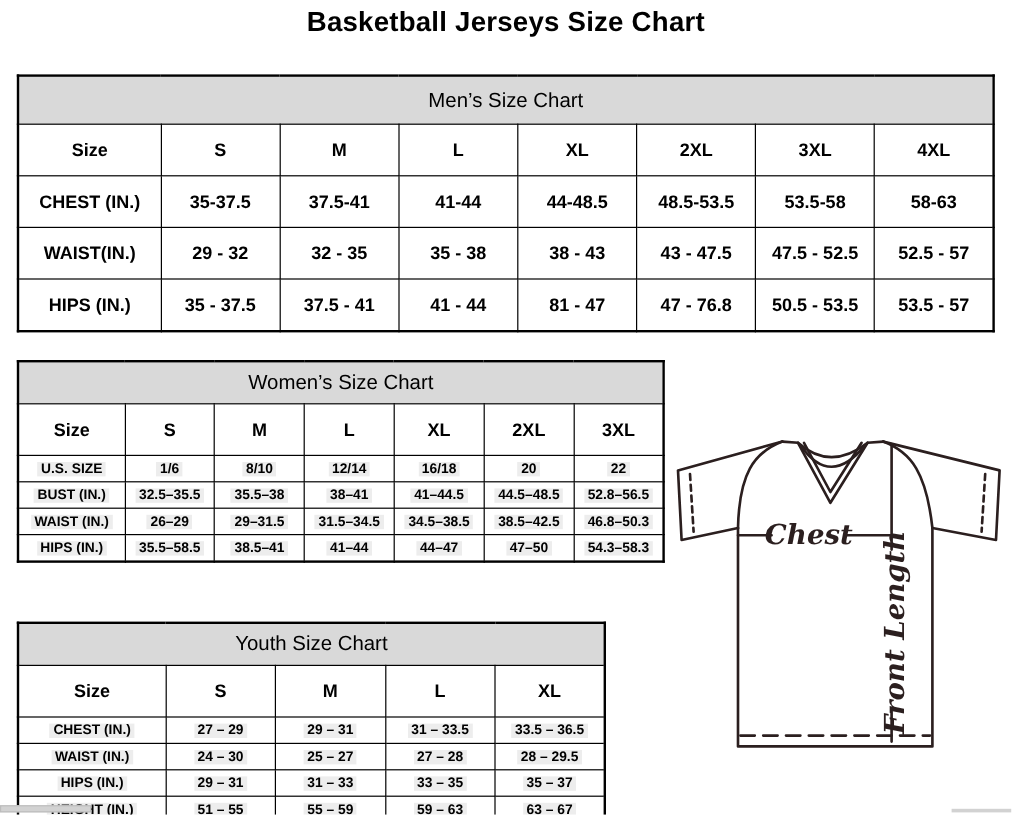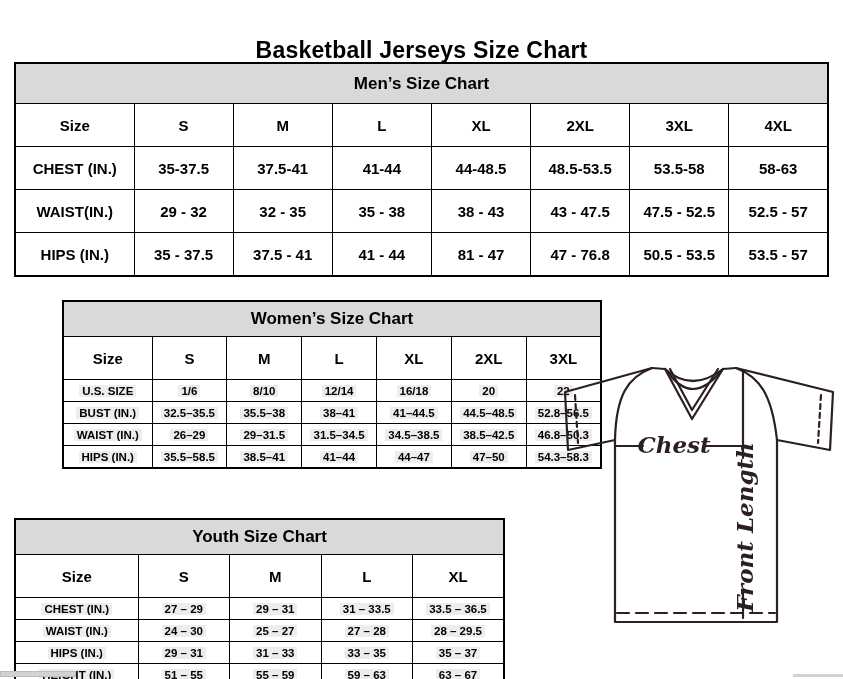--- a/index.html
+++ b/index.html
@@ -2,37 +2,37 @@
 <html style="--header-bg: #d9d9d9; --highlight: #ededed; --diagram-stroke: #2b1f1f;"><head>
 <meta charset="utf-8">
 <style>
   html,body { margin:0; padding:0; background:#ffffff; }
   .page {
     position:relative; width:843px; height:679px; background:#ffffff;
     overflow:hidden; font-family:"Liberation Sans", sans-serif; color:#000;
   }
   .doc-title {
     position:absolute; top:5px; left:0; right:0; text-align:center;
-    font-size:23px; font-weight:bold; letter-spacing:0.2px;margin-top:32px;
+    font-size:23px; font-weight:bold; letter-spacing:0.2px;
   }
   table.size-table {
     position:absolute; border-collapse:collapse; table-layout:fixed;
     border:2px solid #000; background:#fff;
   }
   .size-table th, .size-table td {
     border:1px solid #000; text-align:center; vertical-align:middle;
     padding:0; overflow:hidden; white-space:nowrap;
   }
-  .size-table .tbl-title { background:var(--header-bg,#d9d9d9); font-size:17px; font-weight:bold; }
+  .size-table .tbl-title { background:var(--header-bg,#d9d9d9); font-size:17px; font-weight:normal; }
   .size-table .col-head  { font-weight:bold; }
   #mens-table  { left:14px; top:62px;  width:815px; }
   #mens-table .tbl-title { height:39px; }
   #mens-table .col-head  { height:42px; font-size:15px; }
   #mens-table td { height:42px; font-size:15px; font-weight:bold; }
-  #womens-table { left:14px; top:300px; width:540px;margin-left:48px; }
+  #womens-table { left:14px; top:300px; width:540px; }
   #youth-table  { left:14px; top:518px; width:491px; }
   #womens-table .tbl-title, #youth-table .tbl-title { height:34px; }
   #womens-table .col-head,  #youth-table .col-head  { height:42px; font-size:15px; }
   #womens-table td, #youth-table td { height:21px; font-size:11.5px; font-weight:bold; }
   .hl { background:var(--highlight,#ededed); padding:0 3px; }
   .jersey {
     position:absolute; left:553px; top:353px; width:290px; height:282px;
   }
   .jersey text {
     font-family:"DejaVu Serif", serif; font-style:italic; font-weight:bold;

